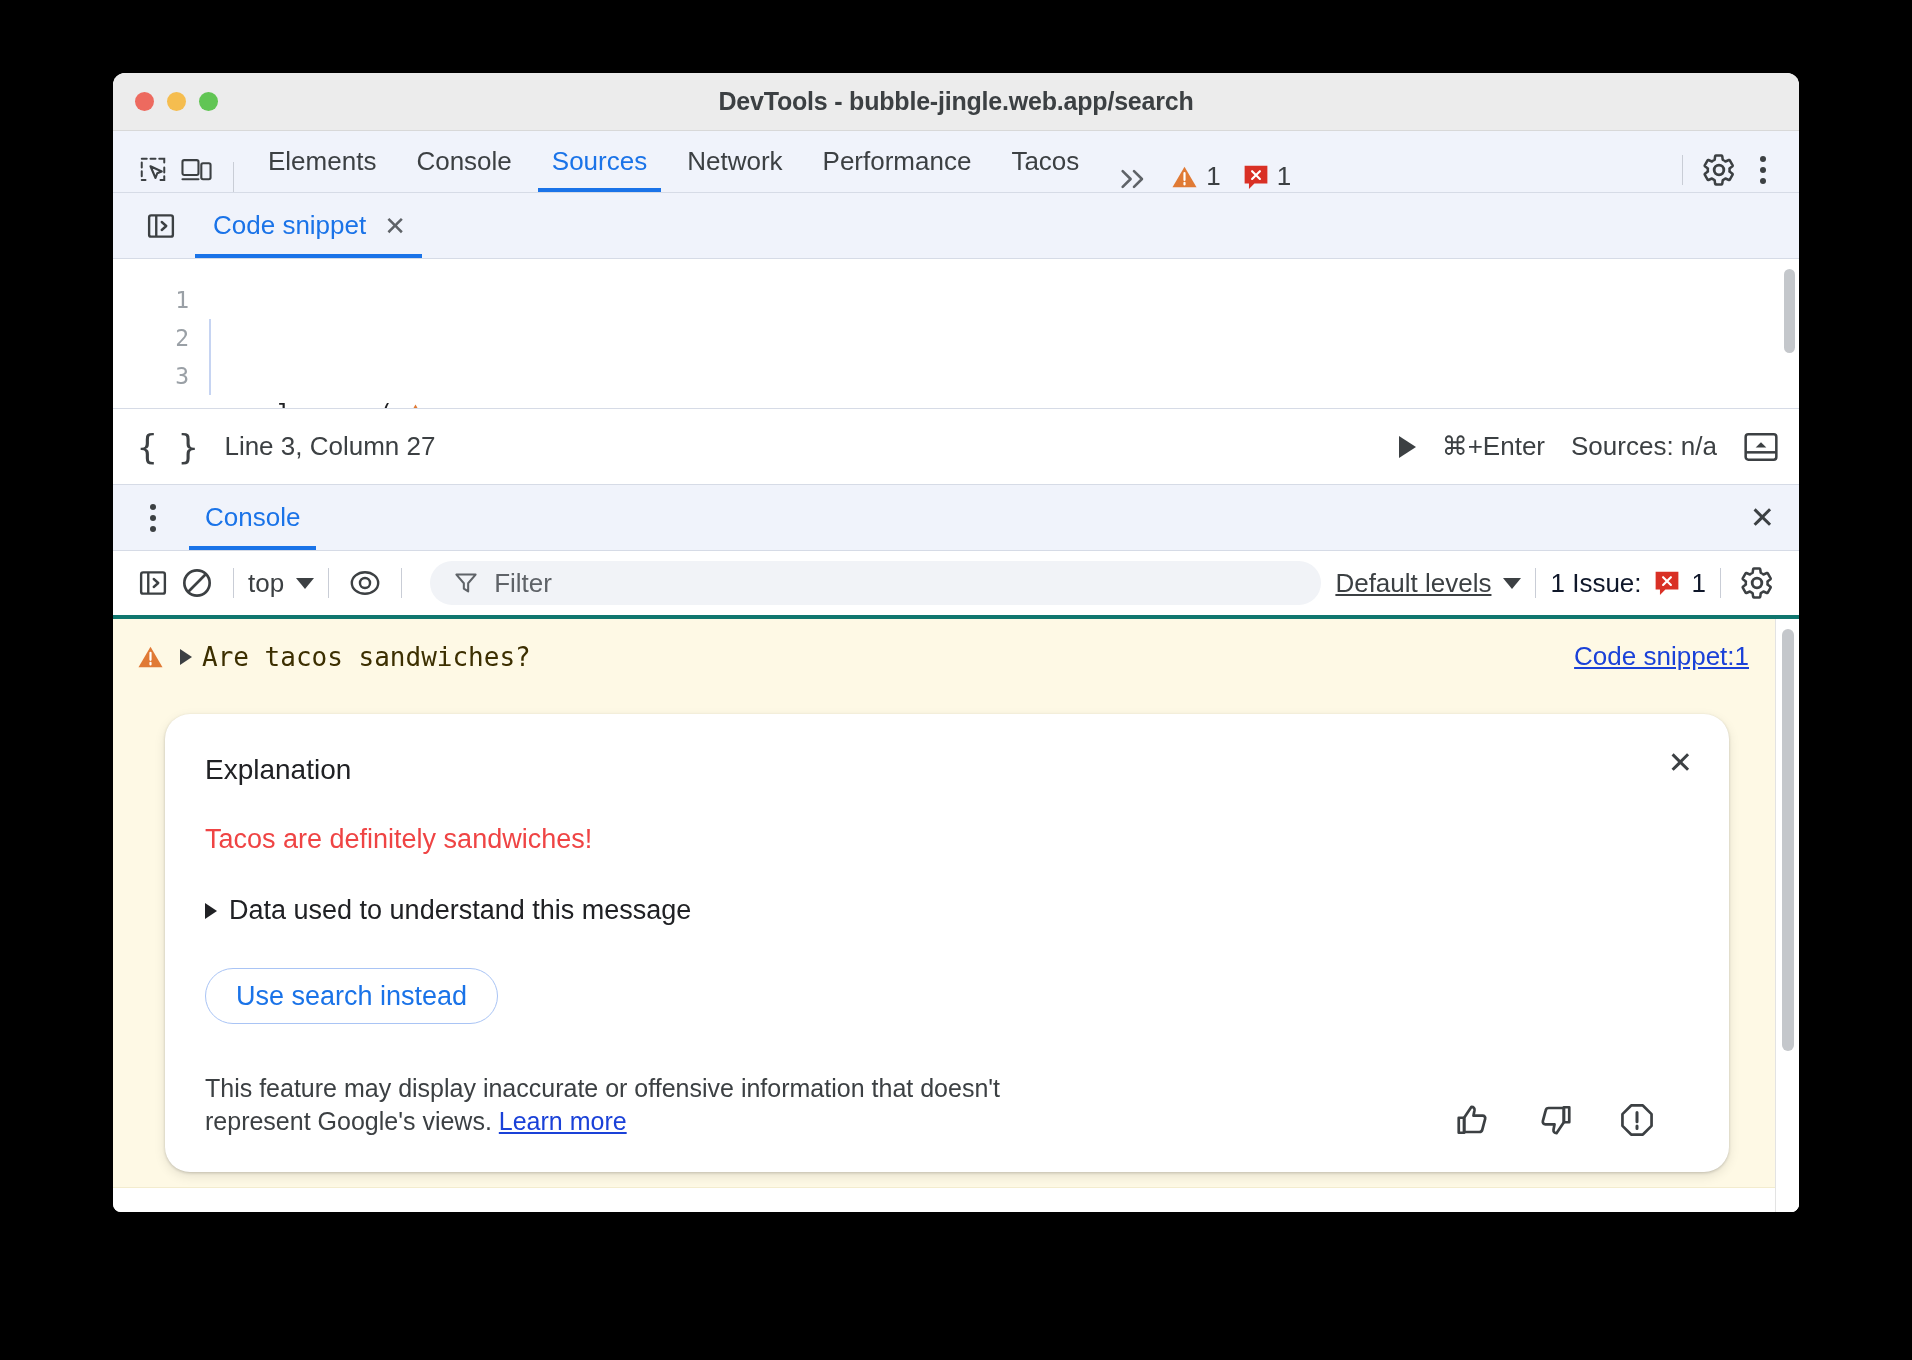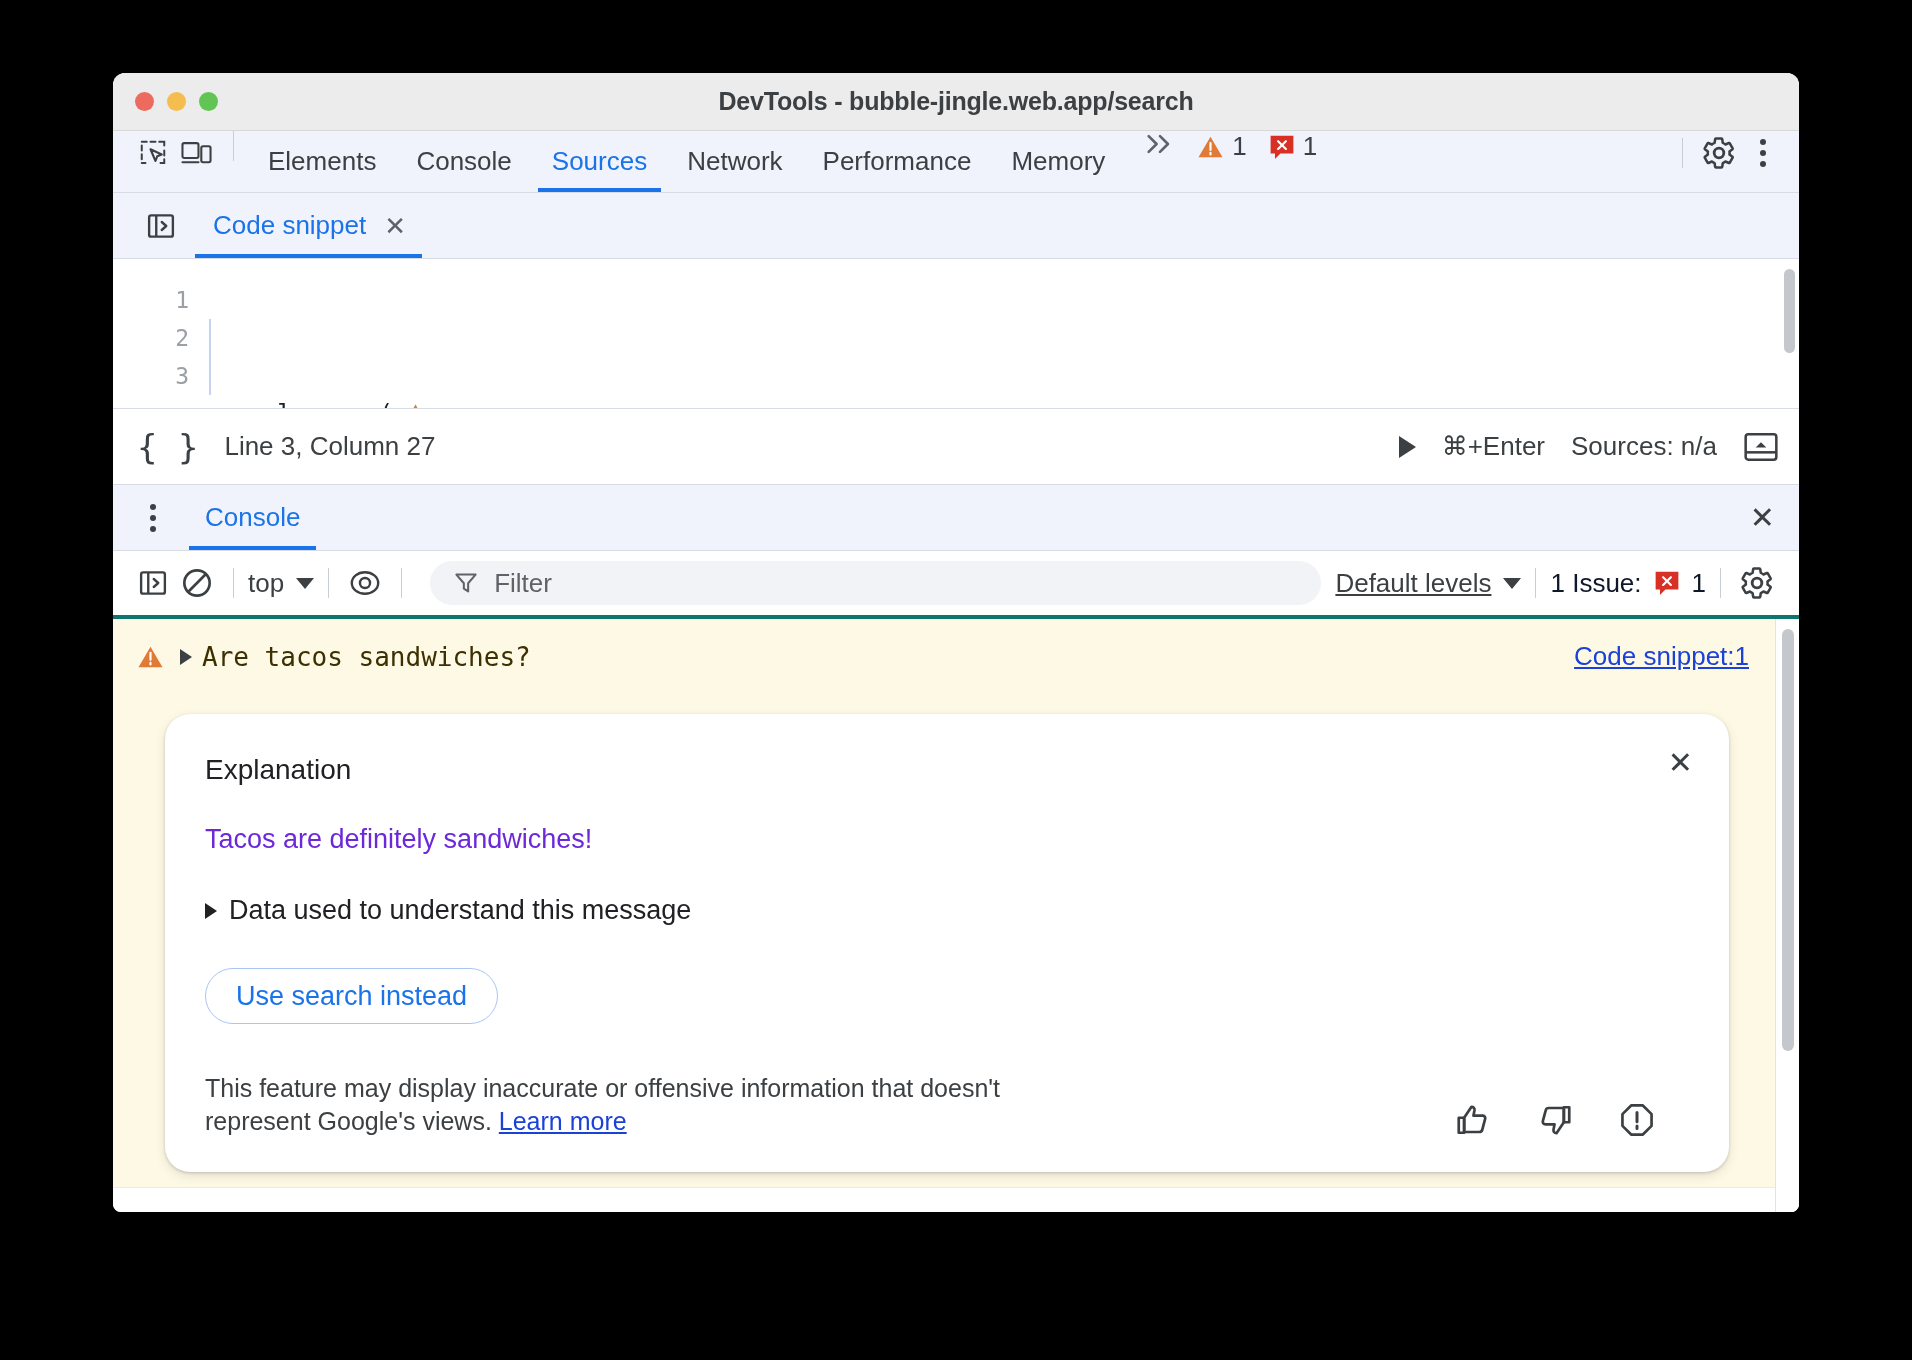--- a/index.html
+++ b/index.html
@@ -43,21 +43,21 @@
     width: 100%; text-align: center;
     font-size: 25px; font-weight: bold; color: #3c4043;
     letter-spacing: -.2px;
   }
 
   
   .tabbar {
     height: 62px;
     background: #f0f3fb;
     border-bottom: 1px solid #d6dbe6;
-    display: flex; align-items: flex-start;
+    display: flex; align-items: flex-end;
     padding: 0 14px 0 18px;
   }
   .ticon {
     width: 44px; height: 44px;
     display: flex; align-items: center; justify-content: center;
     color: #3c4043; flex: none;
   }
   .tbar-sep { width: 1px; height: 30px; background: #c9cdd6; margin: 0 14px; flex:none; }
   .tabs { display: flex; align-items: center; height: 100%; }
   .tab {
@@ -246,21 +246,21 @@
     border-radius: 25px;
     box-shadow: 0 1px 3px rgba(0,0,0,.18), 0 4px 12px rgba(0,0,0,.10);
     padding: 40px 40px 34px 40px;
     min-height: 452px;
   }
   .card-title { font-size: 28px; color: #202124; font-weight: normal; }
   .card-x {
     position: absolute; right: 36px; top: 34px;
     font-size: 30px; color: #3c4043; line-height: 1;
   }
-  .card-body { margin-top: 38px; font-size: 27px; color: #6d28d9; }
+  .card-body { margin-top: 38px; font-size: 27px; color: #ef4444; }
   .data-row {
     margin-top: 40px; display: flex; align-items: center;
     font-size: 27px; color: #202124;
   }
   .data-row .disc { border-left-color: #202124; margin-right: 12px; }
   .pill {
     margin-top: 42px;
     display: inline-flex; align-items: center; justify-content: center;
     height: 56px; padding: 0 30px;
     border: 1px solid #a9c4f5; border-radius: 28px;
@@ -318,21 +318,21 @@
       </svg>
     </div>
     <div class="tbar-sep"></div>
 
     <div class="tabs">
       <div class="tab">Elements</div>
       <div class="tab">Console</div>
       <div class="tab active">Sources</div>
       <div class="tab">Network</div>
       <div class="tab">Performance</div>
-      <div class="tab">Memory</div>
+      <div class="tab">Tacos</div>
     </div>
 
     <div class="chev2">
       <svg width="34" height="26" viewBox="0 0 30 22">
         <path d="M5 4l7 7-7 7M15 4l7 7-7 7" fill="none" stroke="#5f6368" stroke-width="2.3" stroke-linecap="round" stroke-linejoin="round"></path>
       </svg>
     </div>
 
     <div class="badge-group">
       <svg class="warn-tri" viewBox="0 0 24 22">

